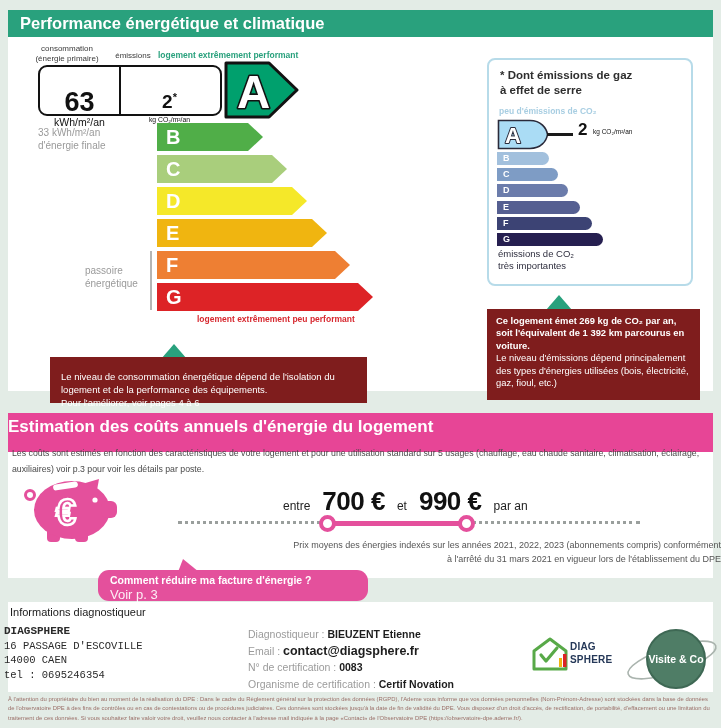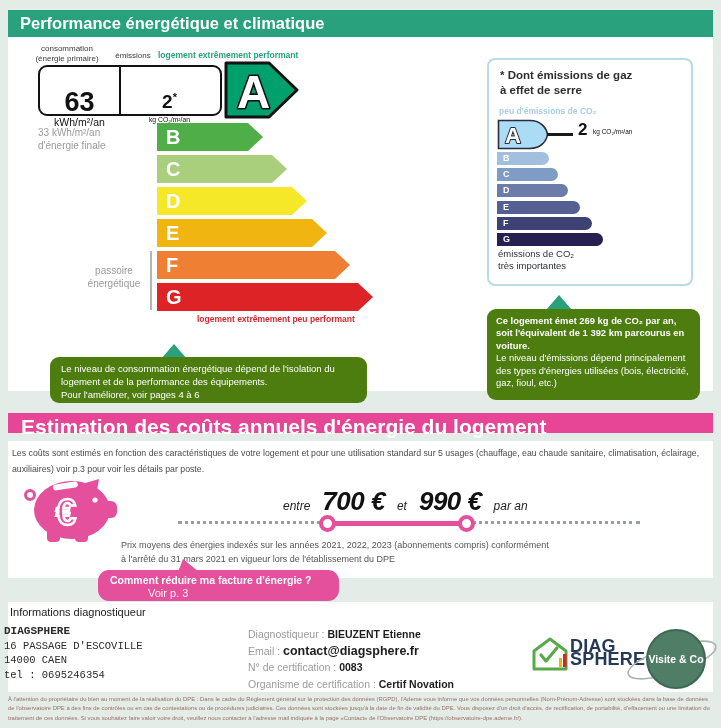--- a/index.html
+++ b/index.html
@@ -4,74 +4,74 @@
 <style>
   html,body{margin:0;padding:0;}
   body{width:721px;height:728px;font-family:"Liberation Sans","DejaVu Sans",sans-serif;}
   #app{position:relative;width:721px;height:728px;background:#e3ece6;overflow:hidden;}
   .abs{position:absolute;}
   .card{position:absolute;background:#fff;}
   .pre{white-space:pre-line;}
 
   .hdr{position:absolute;left:8px;width:705px;color:#fff;font-weight:bold;box-sizing:border-box;}
   #hdr-energy{top:10px;height:27px;background:#29a17d;font-size:16.5px;line-height:27px;padding-left:12px;}
-  #hdr-costs{top:413px;height:20px;background:#e74596;font-size:21px;line-height:28px;padding-left:13px;}
+  #hdr-costs{top:413px;height:39px;background:#e74596;font-size:17px;line-height:28px;}
 
   .smalllbl{font-size:8px;color:#3a3a3a;text-align:center;line-height:1.2;}
   #best-label{color:#29a17d;font-size:8.5px;font-weight:600;text-align:left;}
   #worst-label{color:#d7282f;font-size:8.5px;font-weight:600;}
   #final-energy,#passoire-label{color:#9a9a9a;font-size:10px;line-height:1.25;}
-  #passoire-label{text-align:center;}
+  #passoire-label{text-align:left;}
   #passoire-line{width:2px;background:#b5b5b5;}
 
   #value-box{left:38px;top:65px;width:184px;height:51px;border:2.5px solid #121212;border-radius:9px;background:#fff;display:flex;box-sizing:border-box;}
   #value-box .cell{text-align:center;padding-top:21px;box-sizing:border-box;}
   #cell-kwh{width:81px;border-right:2px solid #121212;}
   #cell-co2{width:97px;}
   .bigval{font-size:27px;font-weight:bold;color:#111;line-height:1.05;}
   .midval{font-size:19px;font-weight:bold;color:#111;line-height:1.45;}
   .midval sup{font-size:11px;}
   #cell-kwh .unit{font-size:10.5px;color:#111;}
   #cell-co2 .unit{font-size:6.8px;color:#111;}
 
   .ebar{position:absolute;left:157px;height:28px;color:#fff;font-weight:bold;font-size:20px;line-height:28px;padding-left:9px;box-sizing:border-box;clip-path:polygon(0 0,calc(100% - 15px) 0,100% 50%,calc(100% - 15px) 100%,0 100%);}
   .cbar{position:absolute;left:497px;height:13px;border-radius:0 8px 8px 0;color:#fff;font-weight:bold;font-size:9px;line-height:13.5px;padding-left:6px;box-sizing:border-box;}
 
-  .gbubble{position:absolute;background:#4d7c0f;color:#fff;border-radius:9px;box-sizing:border-box;}
+  .gbubble{position:absolute;background:#7f1d1d;color:#fff;border-radius:0;box-sizing:border-box;}
   .tri-up{position:absolute;width:0;height:0;border-left:13px solid transparent;border-right:13px solid transparent;border-bottom:15px solid #29a17d;}
 
   #co2-panel{left:487px;top:58px;width:206px;height:228px;border:2px solid #b7dbe9;border-radius:8px;background:#fff;box-sizing:border-box;}
   #co2-title{left:500px;top:68px;width:180px;font-size:11.5px;font-weight:600;color:#2e2e2e;line-height:1.3;}
   #co2-low{left:499px;top:106px;font-size:8.5px;color:#a8cee2;font-weight:600;}
   #co2-high{left:498px;top:248px;font-size:9.5px;color:#2e2e3e;line-height:1.3;}
   #co2-line{left:547px;top:133px;width:26px;height:2.5px;background:#1a1a1a;}
   #co2-val{left:578px;top:120px;font-size:17px;font-weight:800;color:#111;}
   #co2-unit{left:593px;top:128px;font-size:6.5px;color:#111;}
 
   #costs-desc{left:12px;top:446px;width:700px;font-size:8.75px;color:#4a4a4a;line-height:1.82;}
-  #cost-range{left:283px;top:486px;display:flex;align-items:baseline;gap:12px;font-style:italic;}
+  #cost-range{left:283px;top:486px;display:flex;align-items:baseline;gap:12px;}
   .cr-small{font-size:12px;color:#222;}
   .cr-big{font-size:26px;font-weight:800;color:#111;letter-spacing:-0.5px;}
   #dots{left:178px;top:521px;width:462px;border-top:3px dotted #9a9f9d;}
   #range-line{left:327px;top:521px;width:140px;height:5px;background:#e4509c;}
   .knob{position:absolute;top:515px;width:9px;height:9px;background:#fff;border:4.5px solid #e4509c;border-radius:50%;}
-  #cost-note{left:121px;top:539px;width:600px;text-align:left;font-size:9px;color:#555;line-height:1.55;}
-  #pink-bubble{left:98px;top:570px;width:241px;height:31px;background:#e4509c;border-radius:11px;color:#fff;padding:4px 12px 0;box-sizing:border-box;}
+  #cost-note{left:121px;top:539px;width:600px;text-align:right;font-size:9px;color:#555;line-height:1.55;}
+  #pink-bubble{left:98px;top:570px;width:270px;height:31px;background:#e4509c;border-radius:11px;color:#fff;padding:4px 12px 0;box-sizing:border-box;}
   #pink-bubble .t1{font-size:10.5px;font-weight:bold;}
-  #pink-bubble .t2{font-size:11px;opacity:.9;margin-top:1px;margin-left:38px;}
+  #pink-bubble .t2{font-size:13px;opacity:.9;margin-top:1px;}
   #pink-tri{position:absolute;left:178px;top:559px;width:0;height:0;border-left:5px solid transparent;border-right:16px solid transparent;border-bottom:13px solid #e4509c;}
 
   #info-title{left:10px;top:606px;font-size:11px;color:#1a1a1a;}
   #company{left:4px;top:624px;font-size:10.5px;color:#2a2a2a;line-height:14.5px;font-family:Liberation Mono, monospace;}
   #company .co{font-weight:bold;font-size:11px;}
   #fields{left:248px;top:626px;font-size:10.5px;line-height:16.5px;}
   #fields .lbl{color:#9b9b9b;}
   #fields .val{color:#1d1d1d;font-weight:600;}
   #fields .email{font-size:12.5px;margin-top:15px;}
-  #diag-logo-text{left:570px;top:640px;font-size:18px;font-weight:800;color:#253858;line-height:13px;letter-spacing:.2px;}
+  #diag-logo-text{left:570px;top:640px;font-size:10px;font-weight:800;color:#253858;line-height:13px;letter-spacing:.2px;}
   #visite-stamp{left:646px;top:629px;width:56px;height:56px;background:#4f7d66;border:2px solid #3e6854;border-radius:50%;color:#fff;font-size:10.5px;font-weight:bold;text-align:center;line-height:56px;}
 
   #legal{left:8px;top:695px;width:705px;font-size:5.9px;color:#9a6f68;line-height:1.6;}
 </style>
 </head>
 <body>
 
 <div id="app">
 
   <div class="card" style="left:8px;top:37px;width:705px;height:354px;"></div>
@@ -114,21 +114,21 @@
       <div class="ebar" style="top: 283px; width: 216px; background: rgb(221, 35, 38);">G</div>
     </div>
 
   <div class="abs" id="passoire-line" style="left:150px;top:251px;height:59px;"></div>
   <div class="abs pre" id="passoire-label" style="left:85px;top:265px;width:58px;">passoire
 énergétique</div>
 
   <div class="abs" id="worst-label" style="left:157px;top:314px;margin-left:40px;">logement extrêmement peu performant</div>
 
   <div class="tri-up" style="left:161px;top:344px;"></div>
-  <div class="gbubble pre" style="left:50px;top:357px;width:317px;height:46px;padding:6px 11px;font-size:9.5px;line-height:1.35;">Le niveau de consommation énergétique dépend de l'isolation du logement et de la performance des équipements.
+  <div class="gbubble pre" style="left:50px;top:357px;width:317px;height:46px;padding:14px 11px;font-size:9.5px;line-height:1.35;">Le niveau de consommation énergétique dépend de l'isolation du logement et de la performance des équipements.
 Pour l'améliorer, voir pages 4 à 6</div>
 
   <div class="abs" id="co2-panel"></div>
   <div class="abs pre" id="co2-title">* Dont émissions de gaz
 à effet de serre</div>
   <div class="abs" id="co2-low">peu d'émissions de CO₂</div>
 
   <svg class="abs" style="left:497px;top:119px;" width="52" height="31" viewBox="0 0 52 31">
     <path d="M1.5,1.5 H33 C44,1.5 49.5,9 50.5,15.5 C49.5,22 44,29.5 33,29.5 H1.5 Z" fill="#aadcf5" stroke="#2a2a3a" stroke-width="1.6"></path>
     <text x="8" y="24" font-size="22" font-weight="bold" fill="#ffffff" stroke="#2a2a3a" stroke-width="2" paint-order="stroke" stroke-linejoin="round">A</text>

